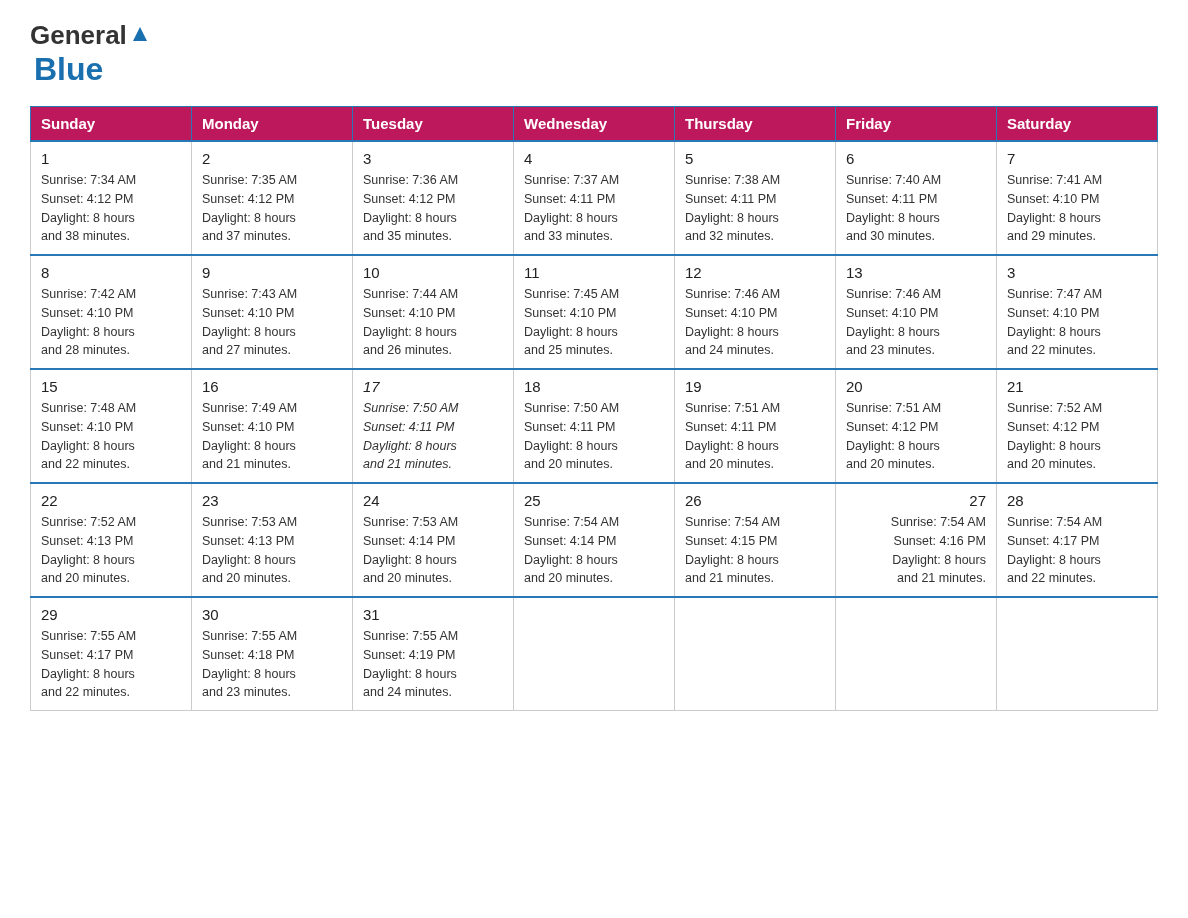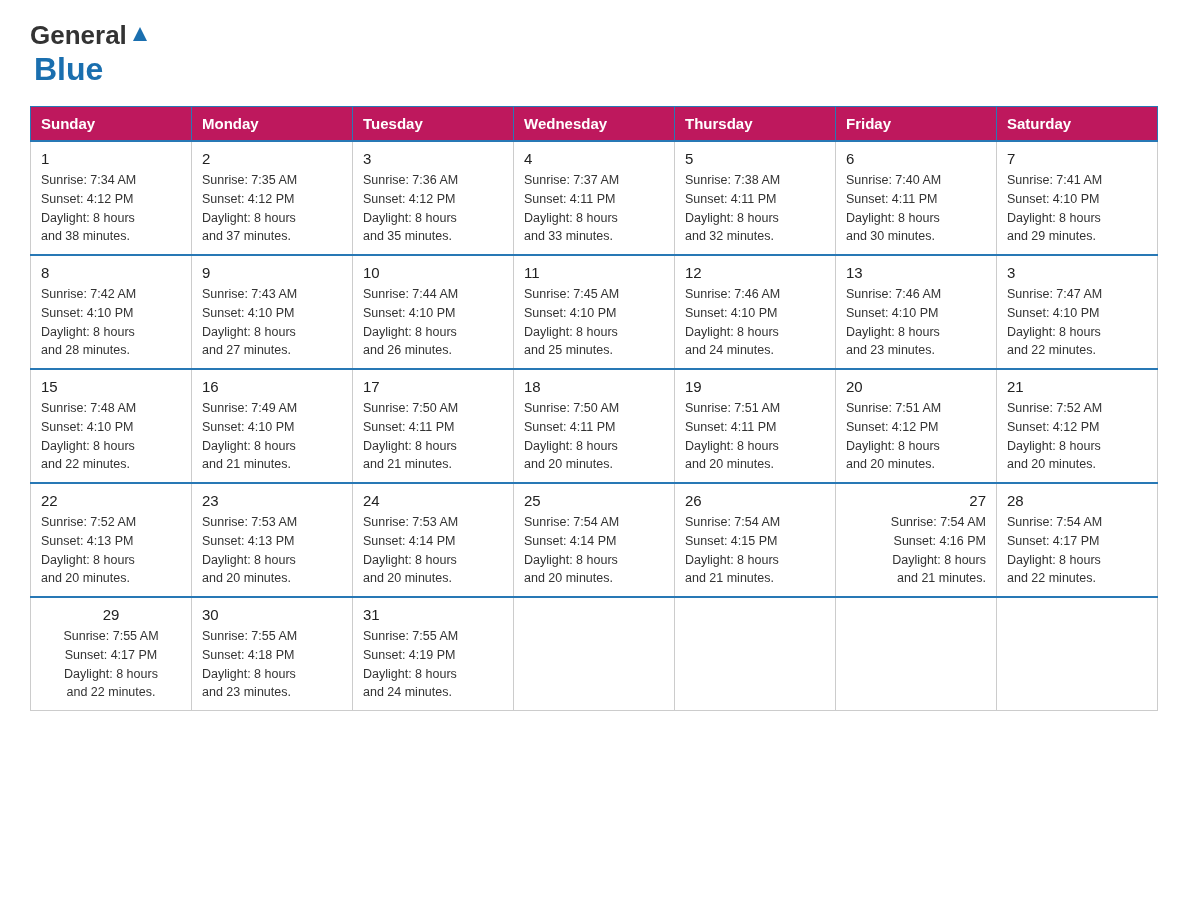--- a/index.html
+++ b/index.html
@@ -188,21 +188,21 @@
       </tr>
       <tr class="row-border-top">
         <td style="border-top: 2px solid rgb(40, 120, 181);">
           <span class="day-number">15</span>
           <div class="day-info">Sunrise: 7:48 AM<br>Sunset: 4:10 PM<br>Daylight: 8 hours<br>and 22 minutes.</div>
         </td>
         <td style="border-top: 2px solid rgb(40, 120, 181); margin-top: 24px;">
           <span class="day-number">16</span>
           <div class="day-info">Sunrise: 7:49 AM<br>Sunset: 4:10 PM<br>Daylight: 8 hours<br>and 21 minutes.</div>
         </td>
-        <td style="border-top: 2px solid rgb(40, 120, 181);">
+        <td style="border-top: 2px solid rgb(40, 120, 181); font-style: italic;">
           <span class="day-number">17</span>
           <div class="day-info">Sunrise: 7:50 AM<br>Sunset: 4:11 PM<br>Daylight: 8 hours<br>and 21 minutes.</div>
         </td>
         <td style="border-top: 2px solid rgb(40, 120, 181);">
           <span class="day-number">18</span>
           <div class="day-info">Sunrise: 7:50 AM<br>Sunset: 4:11 PM<br>Daylight: 8 hours<br>and 20 minutes.</div>
         </td>
         <td style="border-top: 2px solid rgb(40, 120, 181); margin-top: 38px;">
           <span class="day-number">19</span>
           <div class="day-info">Sunrise: 7:51 AM<br>Sunset: 4:11 PM<br>Daylight: 8 hours<br>and 20 minutes.</div>
@@ -240,21 +240,21 @@
         <td style="border-top: 2px solid rgb(40, 120, 181); text-align: right;">
           <span class="day-number">27</span>
           <div class="day-info">Sunrise: 7:54 AM<br>Sunset: 4:16 PM<br>Daylight: 8 hours<br>and 21 minutes.</div>
         </td>
         <td style="border-top: 2px solid rgb(40, 120, 181);">
           <span class="day-number">28</span>
           <div class="day-info">Sunrise: 7:54 AM<br>Sunset: 4:17 PM<br>Daylight: 8 hours<br>and 22 minutes.</div>
         </td>
       </tr>
       <tr class="row-border-top">
-        <td style="border-top: 2px solid rgb(40, 120, 181); text-align: center;">
+        <td style="border-top: 2px solid rgb(40, 120, 181);">
           <span class="day-number">29</span>
           <div class="day-info">Sunrise: 7:55 AM<br>Sunset: 4:17 PM<br>Daylight: 8 hours<br>and 22 minutes.</div>
         </td>
         <td style="border-top: 2px solid rgb(40, 120, 181);">
           <span class="day-number">30</span>
           <div class="day-info">Sunrise: 7:55 AM<br>Sunset: 4:18 PM<br>Daylight: 8 hours<br>and 23 minutes.</div>
         </td>
         <td style="border-top: 2px solid rgb(40, 120, 181);">
           <span class="day-number">31</span>
           <div class="day-info">Sunrise: 7:55 AM<br>Sunset: 4:19 PM<br>Daylight: 8 hours<br>and 24 minutes.</div>

